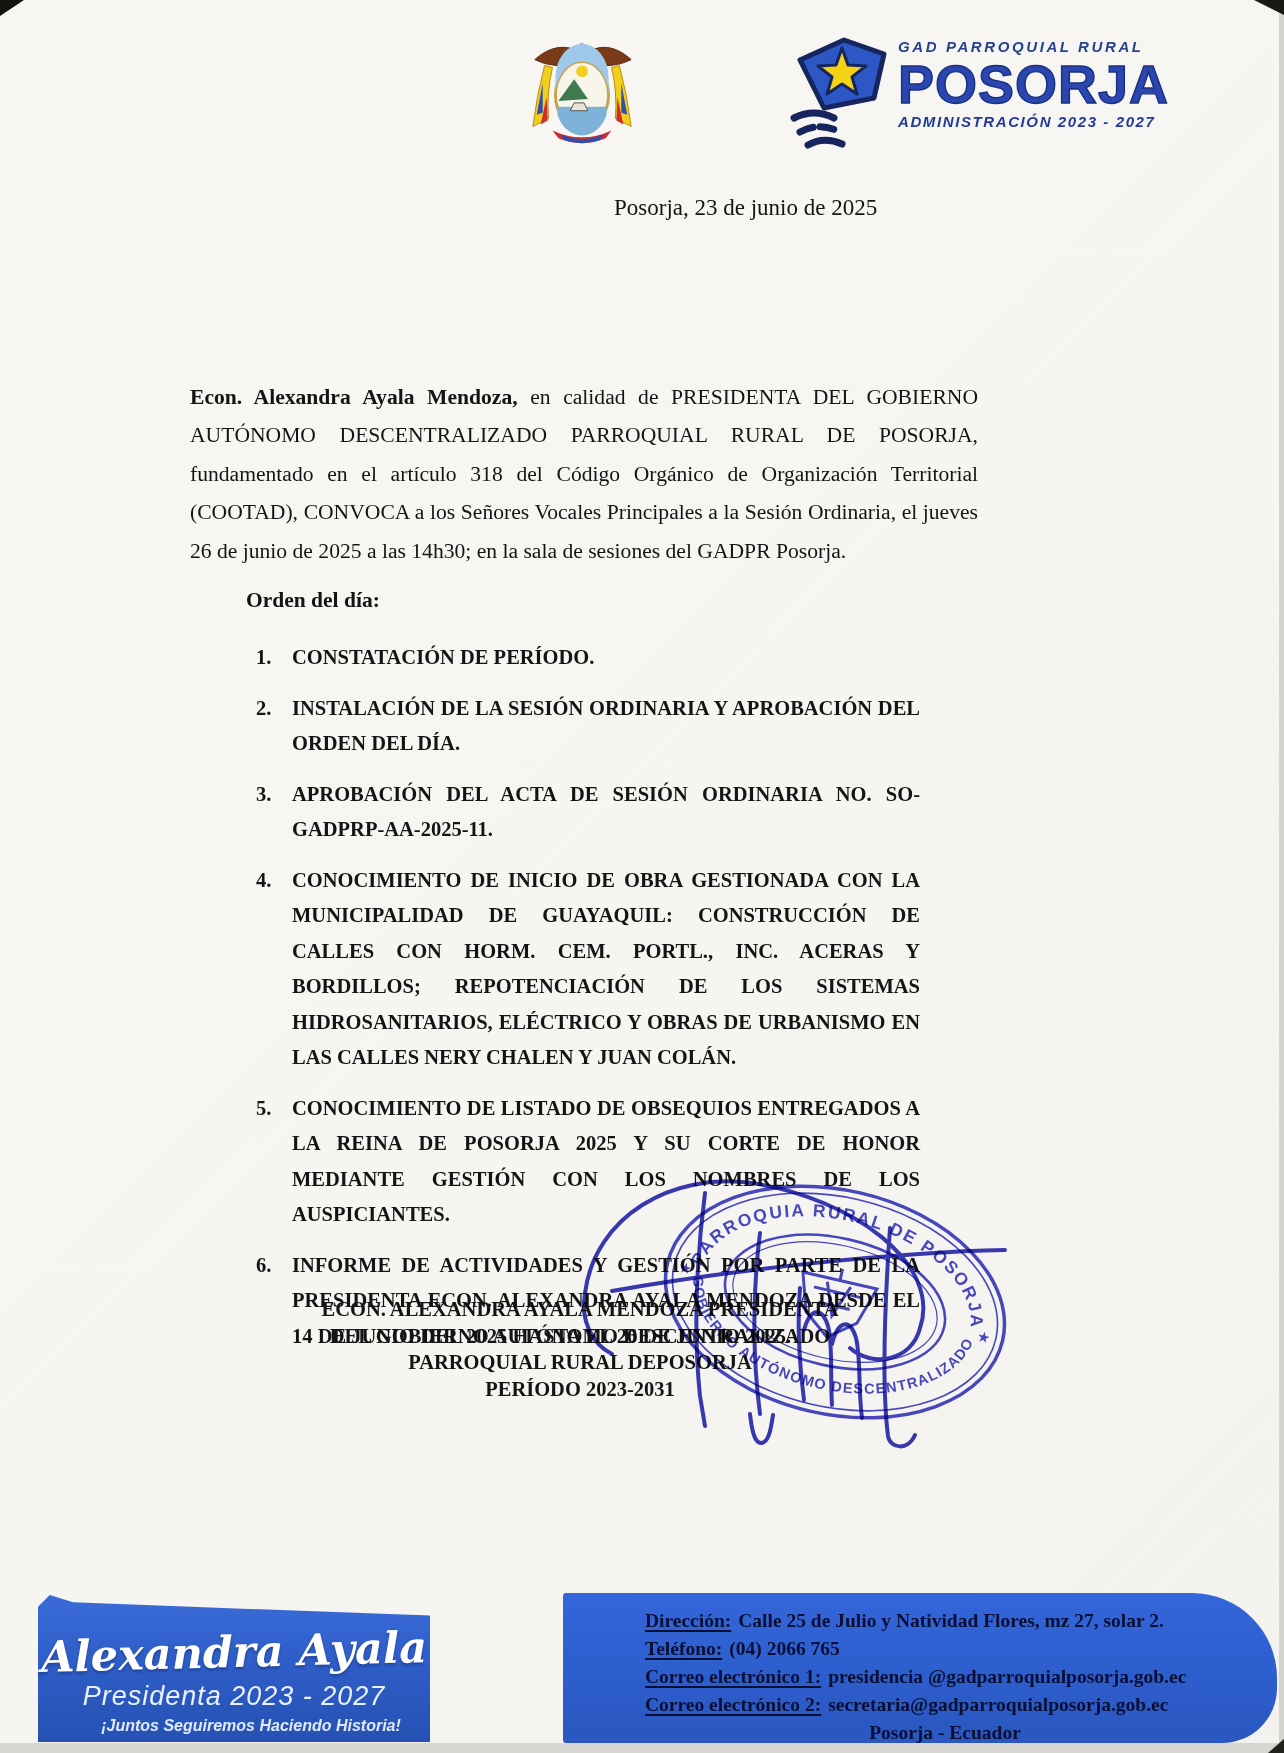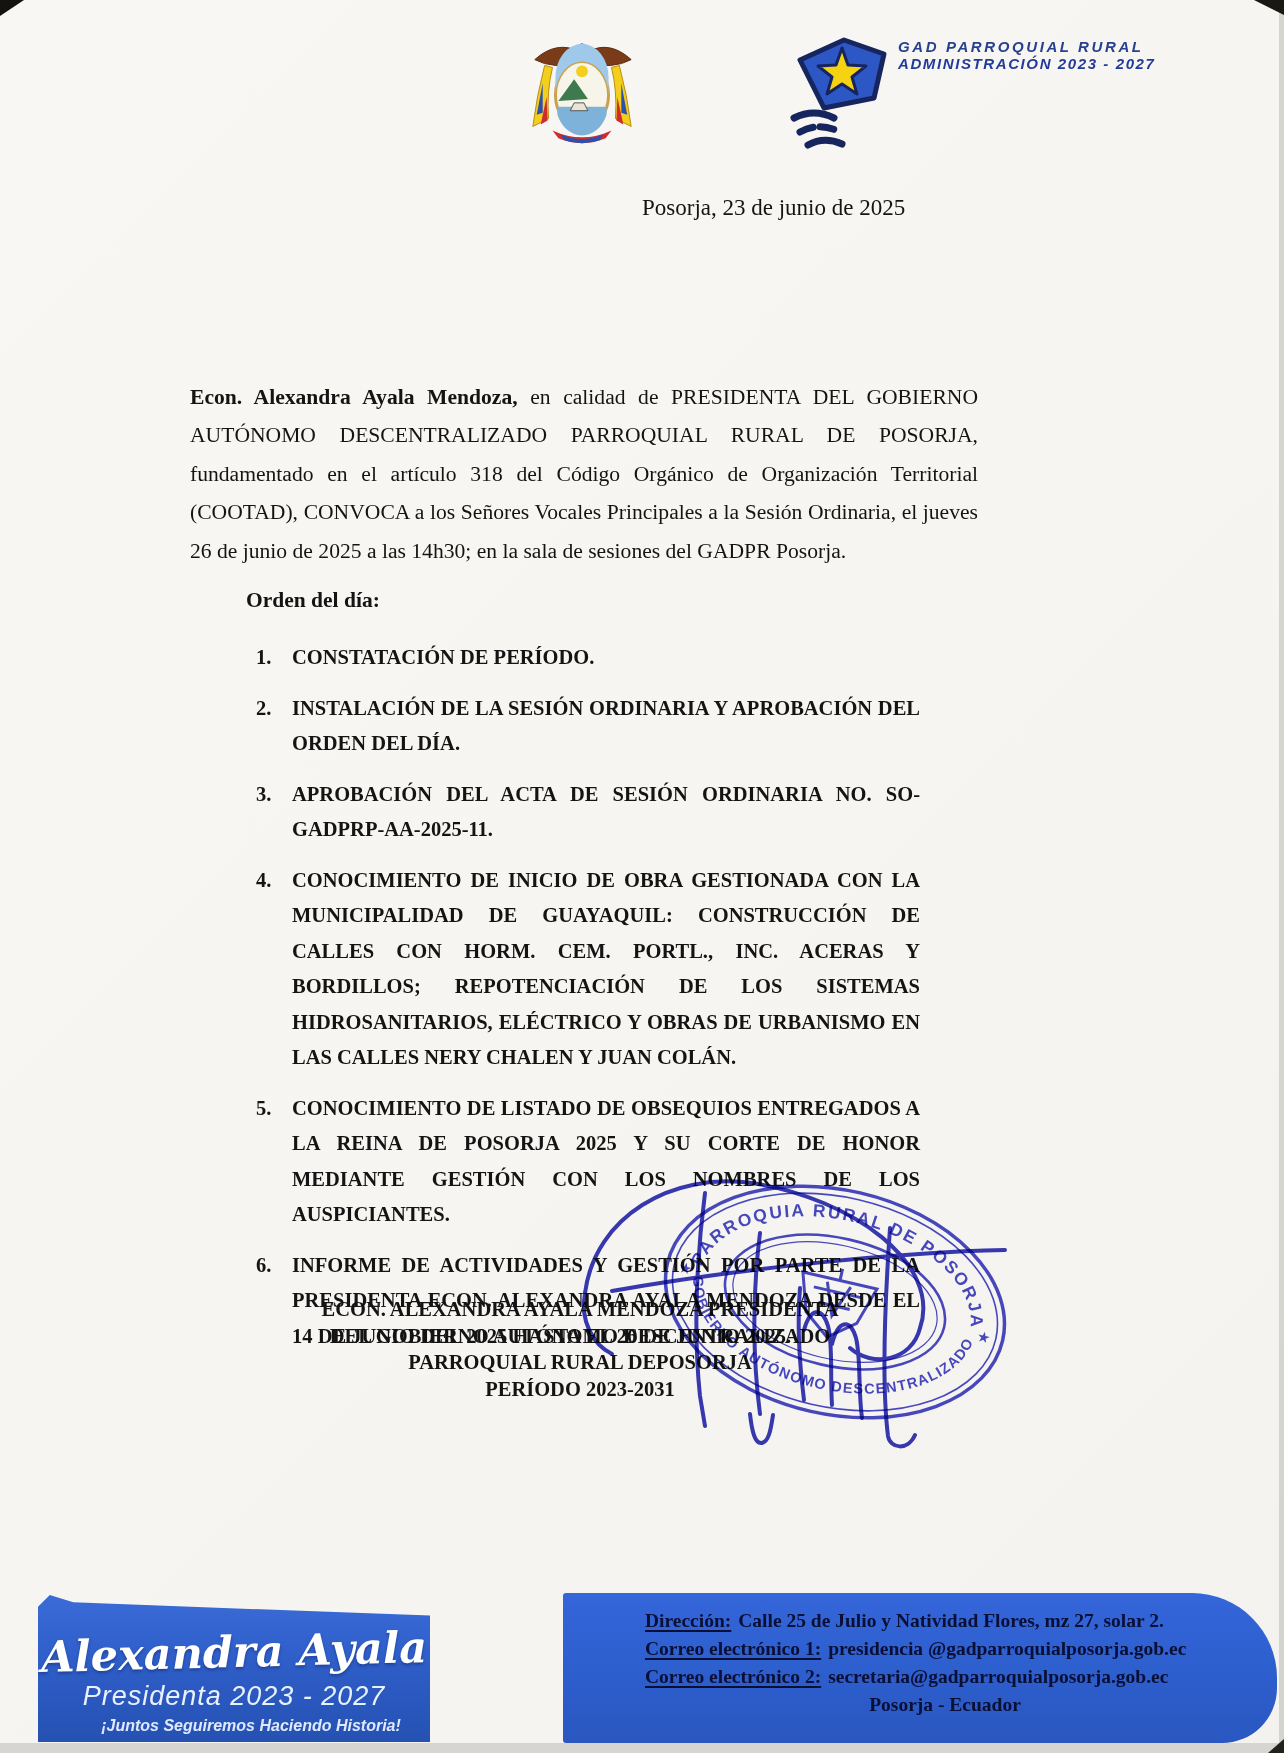--- a/index.html
+++ b/index.html
@@ -19,21 +19,21 @@
 
   
   .arms{position:absolute;left:523px;top:36px;width:118px;height:118px;}
   .logo{position:absolute;left:786px;top:30px;width:460px;height:135px;}
   .logo-shield{position:absolute;left:0;top:2px;width:110px;height:125px;}
   .logo-text{position:absolute;left:112px;top:8px;width:340px;font-family:"Liberation Sans","DejaVu Sans",sans-serif;color:#2740a8;}
   .logo-tagline{font-size:15px;font-weight:bold;letter-spacing:2.6px;color:#27418f;font-style:italic;}
   .logo-name{font-size:54px;font-weight:bold;letter-spacing:1px;line-height:58px;color:#2b46b0;-webkit-text-stroke:1.4px #18307f;}
   .logo-admin{font-size:15px;font-weight:bold;letter-spacing:1.6px;color:#223b9b;font-style:italic;}
 
-  .date-line{position:absolute;left:642px;top:195px;font-size:23px;}
+  .date-line{position:absolute;left:614px;top:195px;font-size:23px;}
 
   .title-block{position:absolute;left:372px;top:280px;width:420px;text-align:center;}
   .title{font-size:24px;font-weight:bold;letter-spacing:.4px;}
   .code{font-size:23px;font-weight:bold;margin-top:5px;}
 
   .intro{position:absolute;left:190px;top:356px;width:788px;font-size:21.6px;line-height:38.6px;text-align:justify;}
   .intro b{font-weight:bold;}
 
   .agenda-heading{position:absolute;left:246px;top:588px;font-size:21.5px;font-weight:bold;}
   .agenda{position:absolute;left:256px;top:640px;width:664px;}
@@ -101,20 +101,21 @@
   <div class="logo">
     <svg class="logo-shield" viewBox="0 0 110 125">
       <polygon points="14,28 58,8 98,22 88,66 38,76" fill="#2d57c5" stroke="#16255e" stroke-width="5" stroke-linejoin="round"></polygon>
       <path d="M56,16 L62,33 L80,34 L66,45 L71,62 L56,52 L41,62 L46,45 L32,34 L50,33 Z" fill="#f5d312" stroke="#16255e" stroke-width="3" stroke-linejoin="round"></path>
       <path d="M8,86 Q28,76 48,86" fill="none" stroke="#16255e" stroke-width="7" stroke-linecap="round"></path>
       <path d="M14,100 Q32,90 52,99" fill="none" stroke="#16255e" stroke-width="7" stroke-linecap="round" stroke-dasharray="14 7"></path>
       <path d="M22,113 Q38,104 56,112" fill="none" stroke="#16255e" stroke-width="7" stroke-linecap="round"></path>
     </svg>
     <div class="logo-text">
       <div class="logo-tagline">GAD PARROQUIAL RURAL</div>
+      <div class="logo-name">POSORJA</div>
       <div class="logo-admin">ADMINISTRACIÓN 2023 - 2027</div>
     </div>
   </div>
 
   <div class="date-line">Posorja, 23 de junio de 2025</div>
 
 
   <p class="intro"><b>Econ. Alexandra Ayala Mendoza,</b><span> en calidad de PRESIDENTA DEL GOBIERNO AUTÓNOMO DESCENTRALIZADO PARROQUIAL RURAL DE POSORJA, fundamentado en el artículo 318 del Código Orgánico de Organización Territorial (COOTAD), CONVOCA a los Señores Vocales Principales a la Sesión Ordinaria, el jueves 26 de junio de 2025 a las 14h30; en la sala de sesiones del GADPR Posorja.</span></p>
 
   <div class="agenda-heading">Orden del día:</div>
@@ -197,20 +198,23 @@
     <div class="footer-role">Presidenta 2023 - 2027</div>
     <div class="footer-slogan">¡Juntos Seguiremos Haciendo Historia!</div>
   </div>
 
   <div class="footer-right">
     <div class="fr-lines">
       <div>
         <span class="fr-label">Dirección:</span><span class="fr-val">Calle 25 de Julio y Natividad Flores, mz 27, solar 2.</span>
       </div>
       <div>
+        <span class="fr-label">Teléfono:</span><span class="fr-val">(04) 2066 765</span>
+      </div>
+      <div>
         <span class="fr-label">Correo electrónico 1:</span><span class="fr-val">presidencia @gadparroquialposorja.gob.ec</span>
       </div>
       <div>
         <span class="fr-label">Correo electrónico 2:</span><span class="fr-val">secretaria@gadparroquialposorja.gob.ec</span>
       </div>
       <div class="fr-loc">Posorja - Ecuador</div>
     </div>
   </div>
 
 </div>

